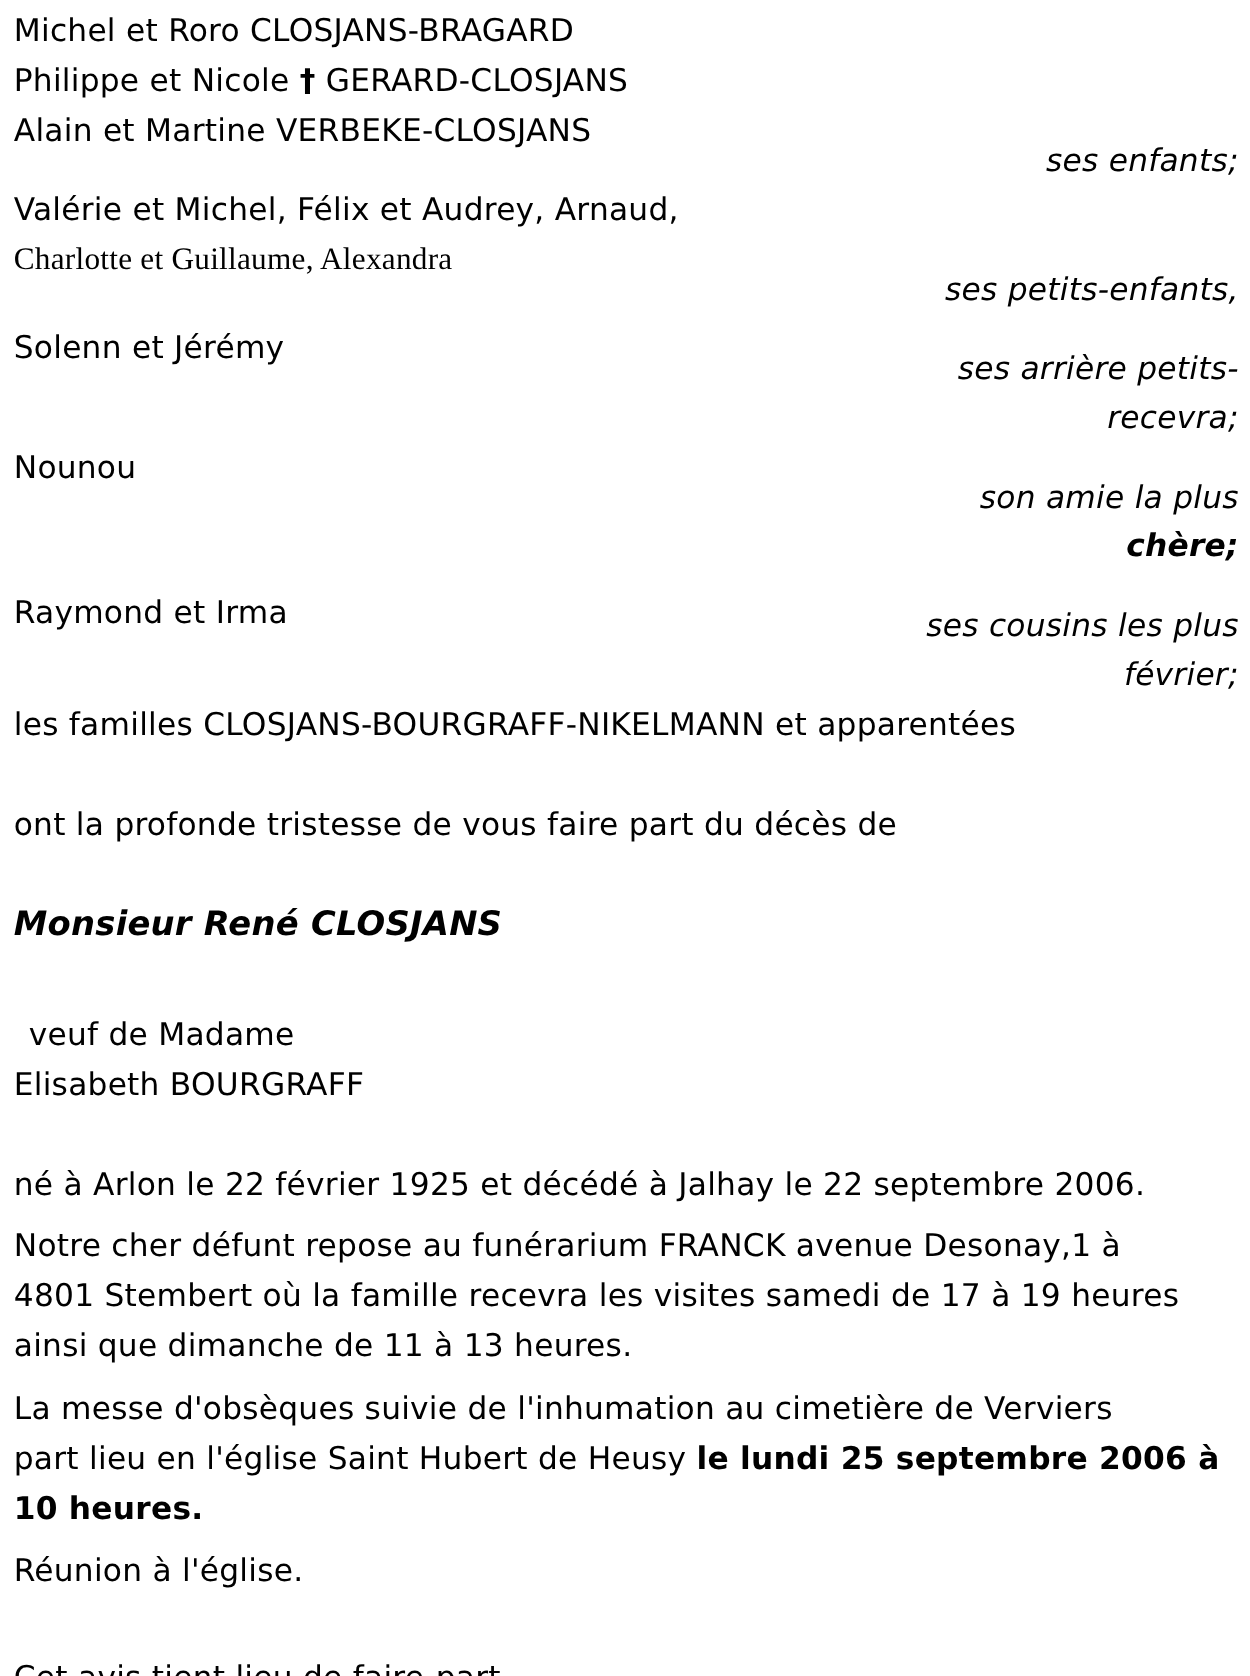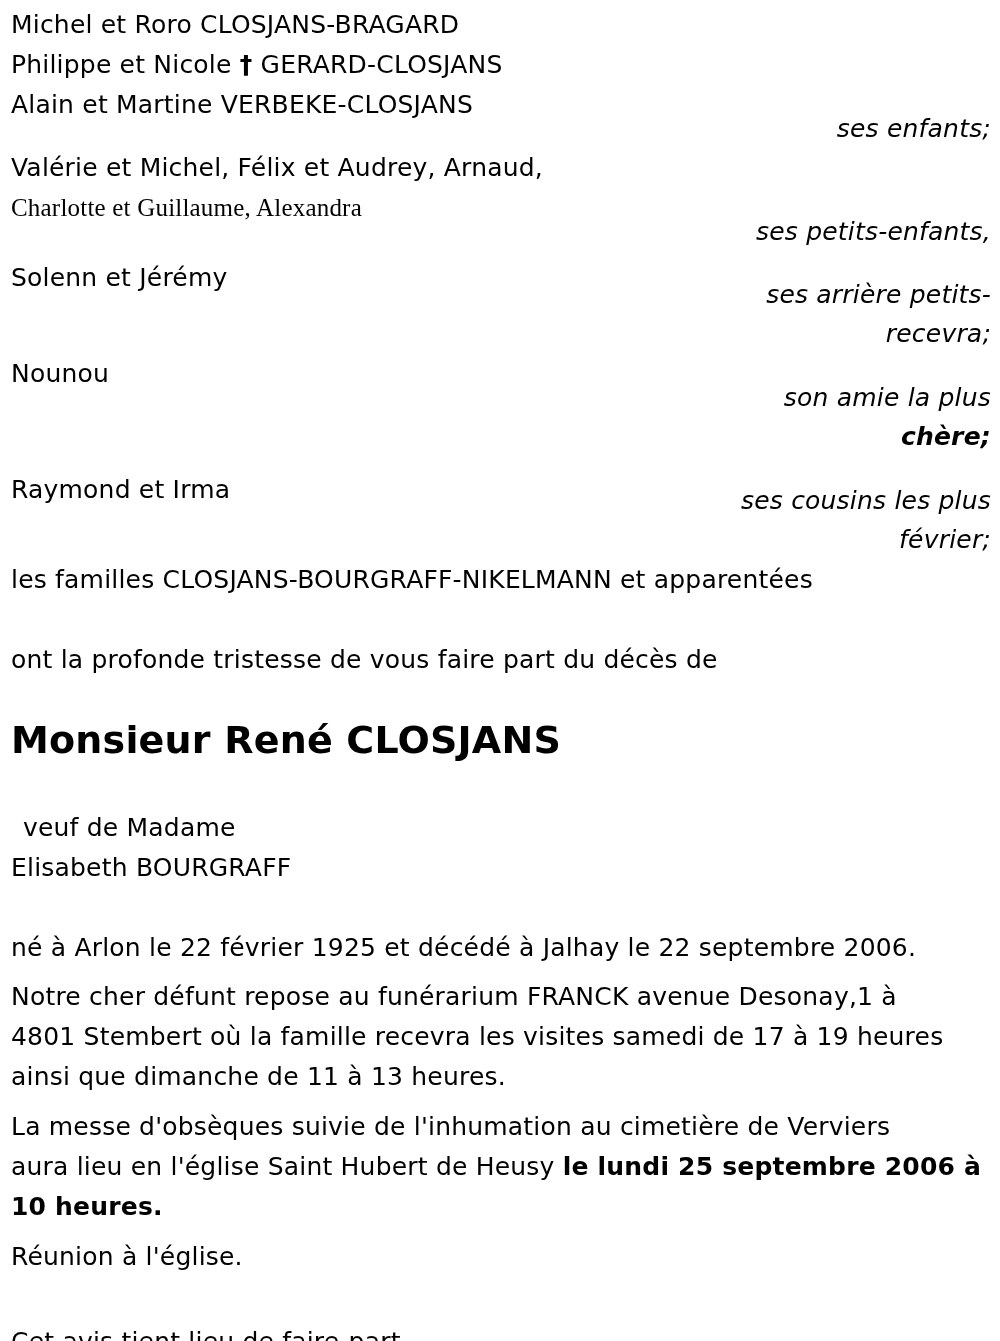--- a/index.html
+++ b/index.html
@@ -40,23 +40,24 @@
       text-align: right;
     }
     .cross {
       display: inline-block;
       font-weight: bold;
     }
     .deceased-name {
       position: absolute;
       left: 0;
       font-weight: bold;
-      font-size: 38px;
+      font-size: 27px;
       white-space: nowrap;
       line-height: 44px;
+      font-style: italic;
     }
     .bold { font-weight: bold; }
   </style>
 </head>
 <body>
 
 <div class="page">
 
   <div class="line" style="top:5px;">Michel et Roro CLOSJANS-BRAGARD</div>
   <div class="line" style="top:45px;">
@@ -93,21 +94,21 @@
   <div class="line" style="top:848px;">Elisabeth BOURGRAFF</div>
 
   <div class="line" style="top:928px;">né à Arlon le 22 février 1925 et décédé à Jalhay le 22 septembre 2006.</div>
 
   <div class="line" style="top:977px;">Notre cher défunt repose au funérarium FRANCK avenue Desonay,1 à</div>
   <div class="line" style="top:1017px;">4801 Stembert où la famille recevra les visites samedi de 17 à 19 heures</div>
   <div class="line" style="top:1057px;">ainsi que dimanche de 11 à 13 heures.</div>
 
   <div class="line" style="top:1107px;">La messe d'obsèques suivie de l'inhumation au cimetière de Verviers</div>
   <div class="line" style="top:1147px;">
-    <span>aura lieu en l'église Saint Hubert de Heusy </span><span class="bold">le lundi 25 septembre 2006 à</span>
+    <span>part lieu en l'église Saint Hubert de Heusy </span><span class="bold">le lundi 25 septembre 2006 à</span>
   </div>
   <div class="line bold" style="top:1187px;">10 heures.</div>
 
   <div class="line" style="top:1237px;">Réunion à l'église.</div>
 
   <div class="line" style="top:1286px;margin-top:36px;">Cet avis tient lieu de faire-part.</div>
 
 </div>
 
 </body></html>

